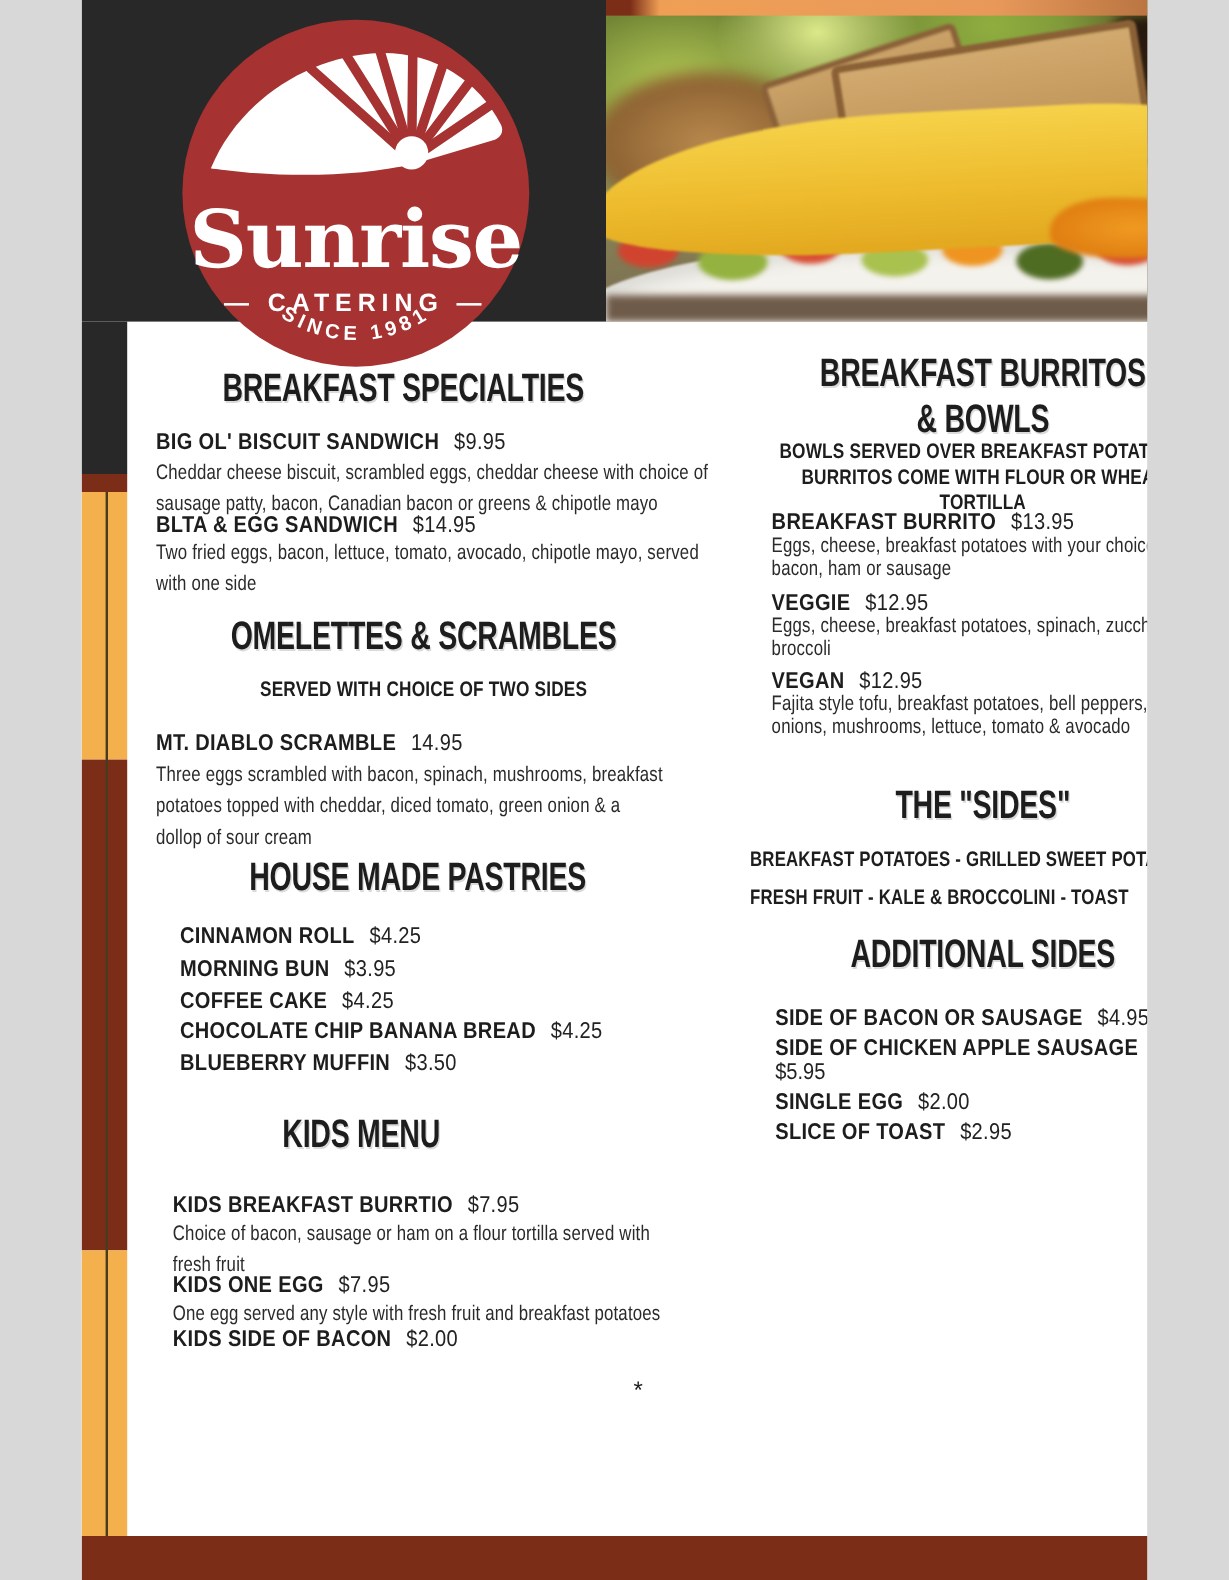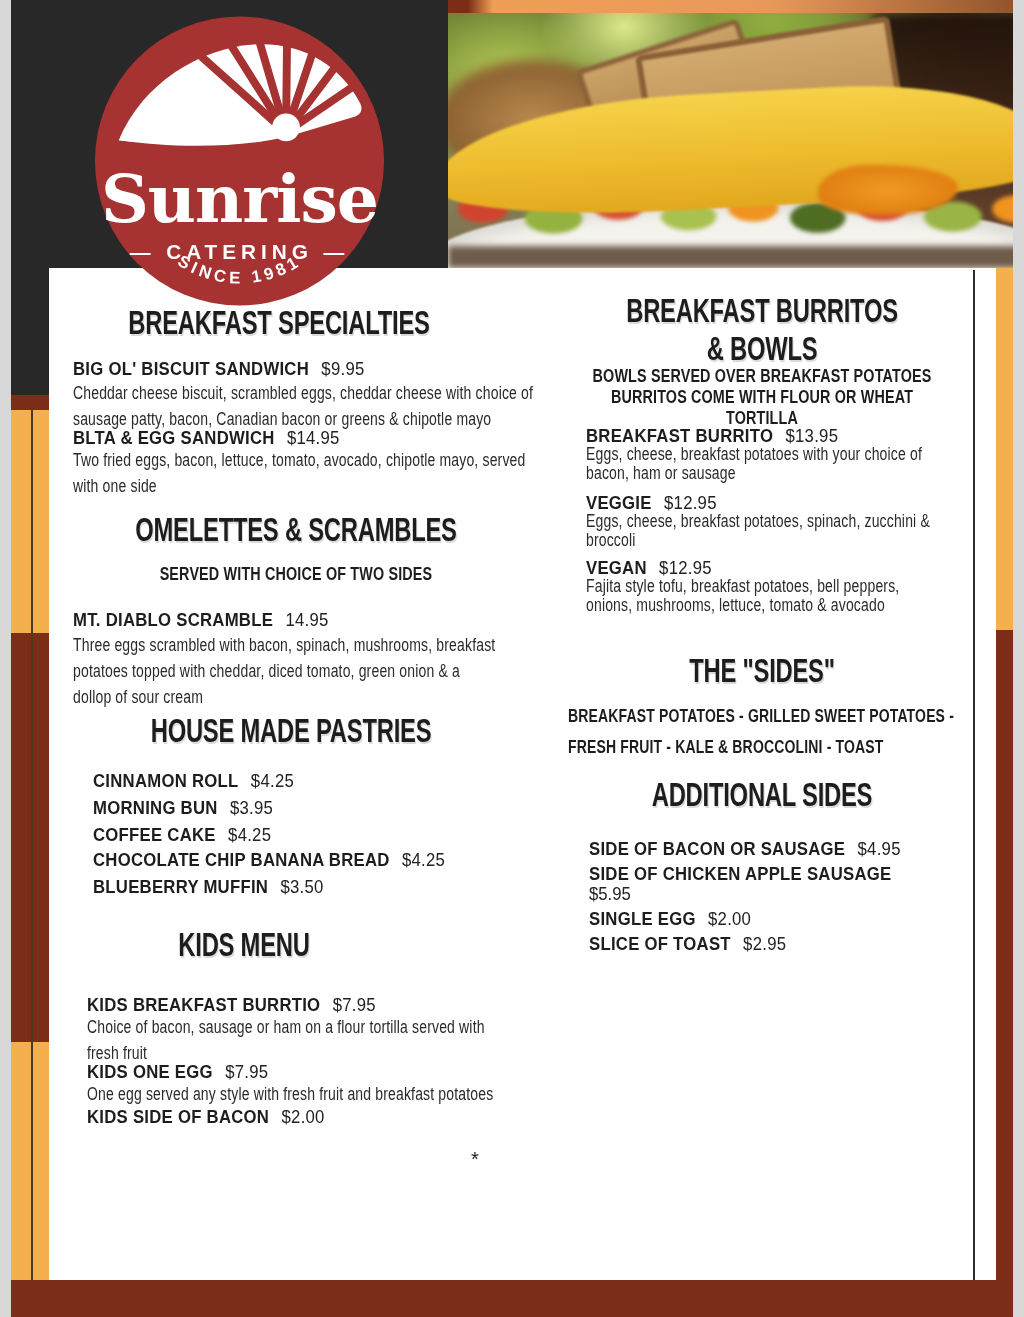--- a/index.html
+++ b/index.html
@@ -1,17 +1,17 @@
 <!DOCTYPE html>
 <html><head>
 <meta charset="utf-8">
 <style>
   html,body{margin:0;padding:0;background:#d8d8d8;}
   #canvas{
-    position:relative;width:1002px;height:1317px;overflow:hidden;background:#ffffff;
+    position:relative;width:888px;height:1317px;overflow:hidden;background:#ffffff;
     font-family:"Liberation Sans", sans-serif;color:#1e1e1e;margin:0 auto;
   }
   .abs{position:absolute;}
   
   .band{position:absolute;}
   
   .sec-title{
     position:absolute;font-weight:bold;font-size:33px;line-height:38px;
     letter-spacing:-0.3px;color:#1d1d1d;text-align:center;white-space:pre-line;
     transform:scaleX(.72);transform-origin:50% 0;

